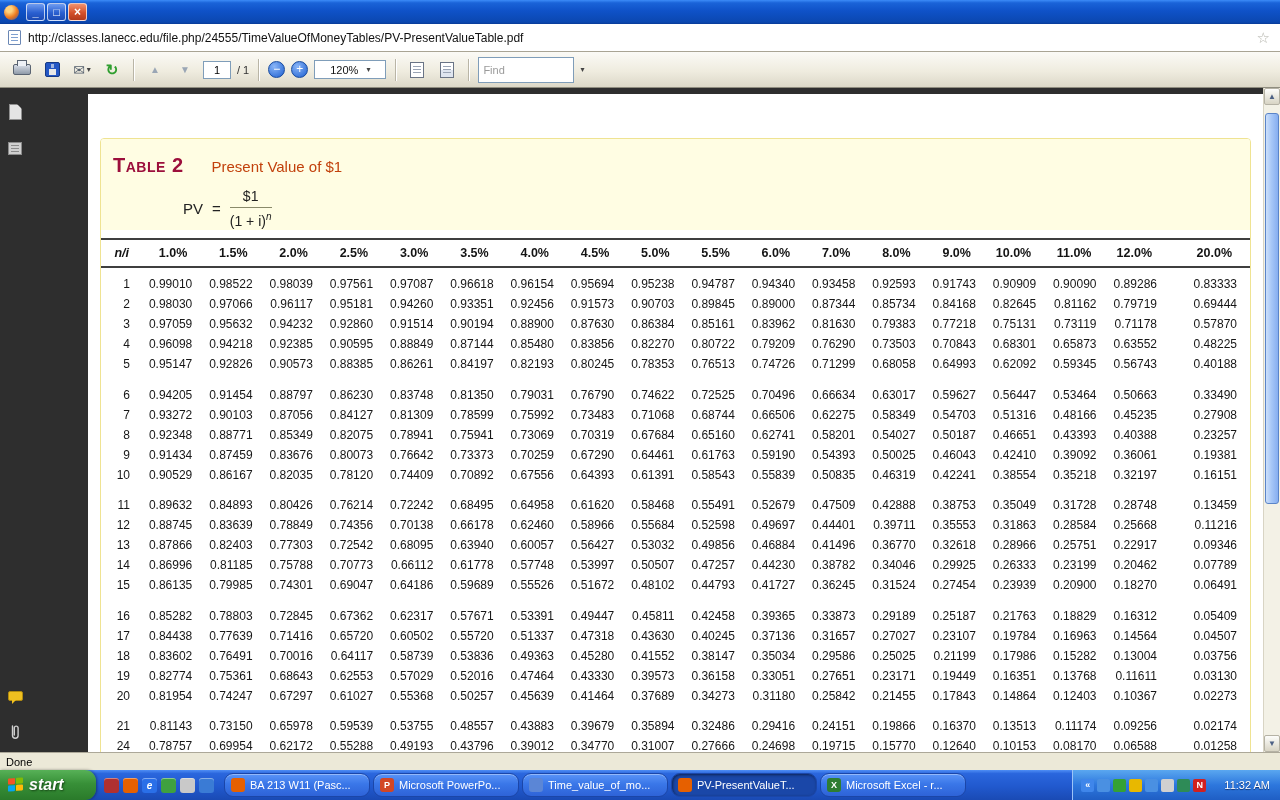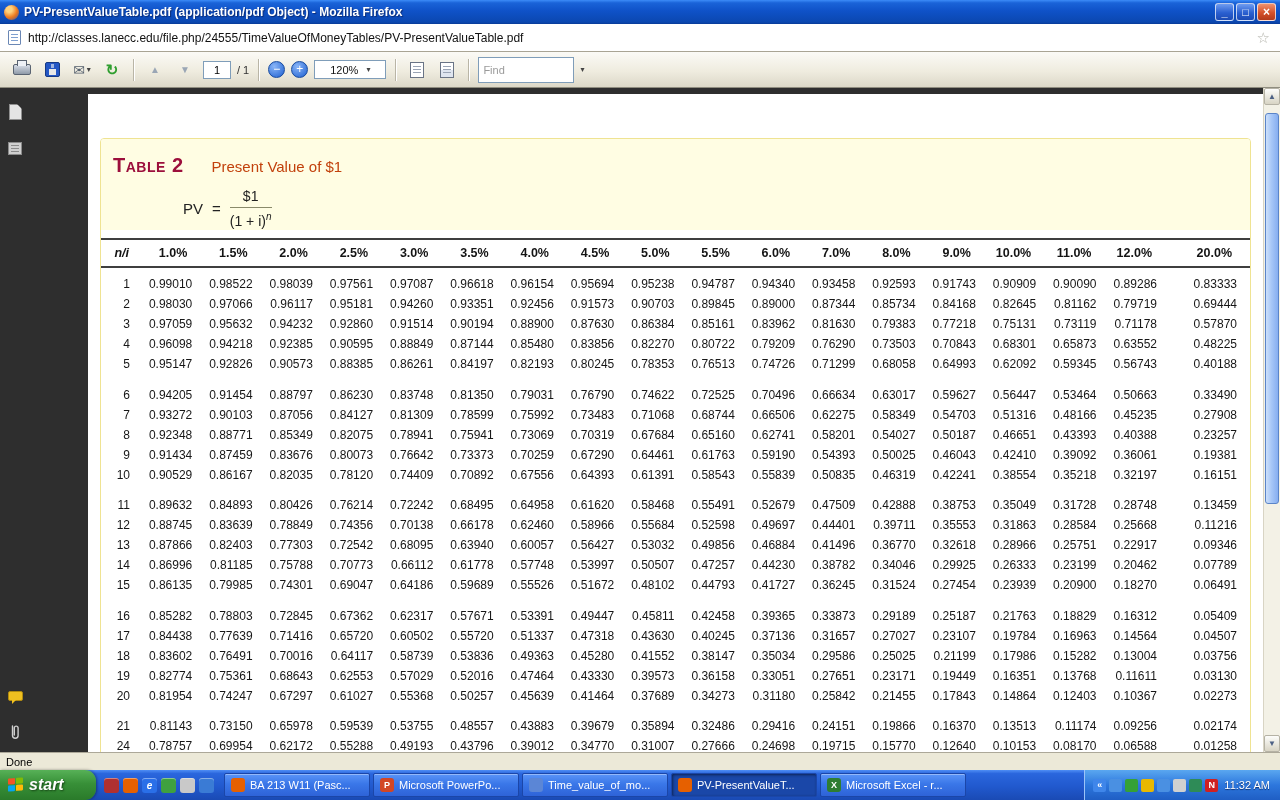--- a/index.html
+++ b/index.html
@@ -105,39 +105,38 @@
   .start-btn { width:96px; display:flex; align-items:center; gap:6px; padding:0 12px 0 8px;
     background:linear-gradient(180deg,#57b157 0%,#389038 45%,#2a7a2a 100%);
     border-radius:0 11px 11px 0; box-shadow:1px 0 3px rgba(0,0,0,.4); }
   .start-label { color:#fff; font-style:italic; font-weight:bold; font-size:16px; text-shadow:1px 1px 2px #164416; }
   .flag { width:15px; height:14px; display:grid; grid-template-columns:7px 7px; grid-template-rows:6px 6px; gap:1px; transform:skewY(-5deg); }
   .flag span { border-radius:1px; }
   .quick { display:flex; align-items:center; gap:4px; padding:0 8px; }
   .ql-icon { width:15px; height:15px; border-radius:3px; display:inline-flex; align-items:center; justify-content:center;
     color:#fff; font-size:10px; font-weight:bold; font-style:italic; box-shadow:inset 0 1px 0 rgba(255,255,255,.4); }
   .tasks { flex:1; display:flex; align-items:center; gap:3px; padding:0 2px; overflow:hidden; }
-  .task-btn { width:146px; height:24px; border-radius:2px; display:flex; align-items:center; gap:5px; padding:0 6px;
+  .task-btn { width:146px; height:24px; border-radius:9px; display:flex; align-items:center; gap:5px; padding:0 6px;
     background:linear-gradient(180deg,#5a94f8,#3a77e8 45%,#2e63d8); border:1px solid #1b46a8;
     box-shadow:inset 0 1px 0 rgba(255,255,255,.35); }
   .task-btn.active { background:#1a47a8; box-shadow:inset 1px 1px 3px rgba(0,0,0,.5); }
   .task-ic { width:14px; height:14px; border-radius:3px; flex:0 0 auto; display:inline-flex; align-items:center; justify-content:center;
     color:#fff; font-size:9px; font-weight:bold; }
   .task-label { color:#fff; font-size:11px; white-space:nowrap; overflow:hidden; text-overflow:ellipsis; }
   .tray { display:flex; align-items:center; gap:3px; padding:0 10px 0 8px;
     background:linear-gradient(180deg,#5aa7f0 0%,#2d77dd 50%,#1f5ec4 100%); border-left:1px solid #9cc4f8; }
   .tray-icon { width:13px; height:13px; border-radius:2px; display:inline-flex; align-items:center; justify-content:center;
     color:#fff; font-size:9px; font-weight:bold; }
-  .clock { color:#fff; font-size:11px; margin-left:3px; text-shadow:0 1px 1px #10316e; }
+  .clock { color:#fff; font-size:11px; margin-left:15px; text-shadow:0 1px 1px #10316e; }
 </style>
 </head>
 <body>
 
 <div class="titlebar">
   <span class="app-icon"></span>
-  <span class="title-text">PV-PresentValueTable.pdf (application/pdf Object) - Mozilla Firefox</span>
   <span style="display:flex;">
       <span class="win-btn">_</span>
       <span class="win-btn">□</span>
       <span class="win-btn close">×</span>
     </span>
 </div>
 
 <div class="addressbar">
   <span class="fav-icon"></span>
   <span class="url-text">http://classes.lanecc.edu/file.php/24555/TimeValueOfMoneyTables/PV-PresentValueTable.pdf</span>

